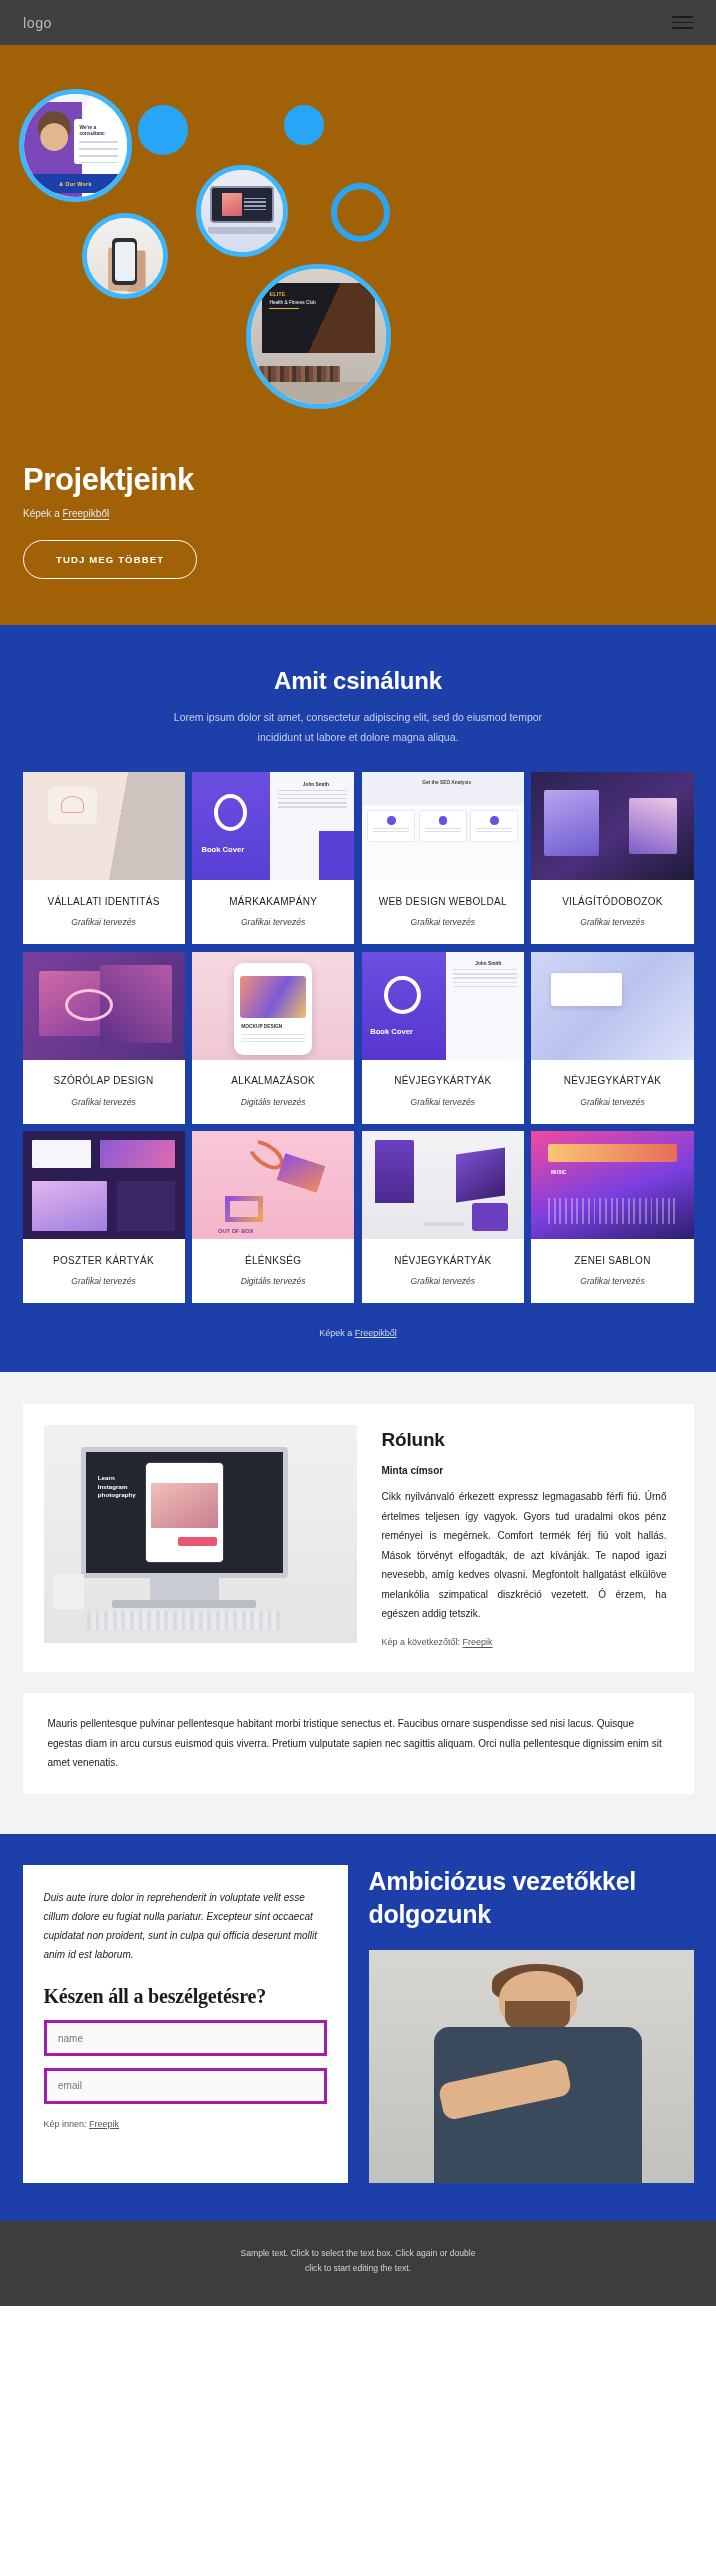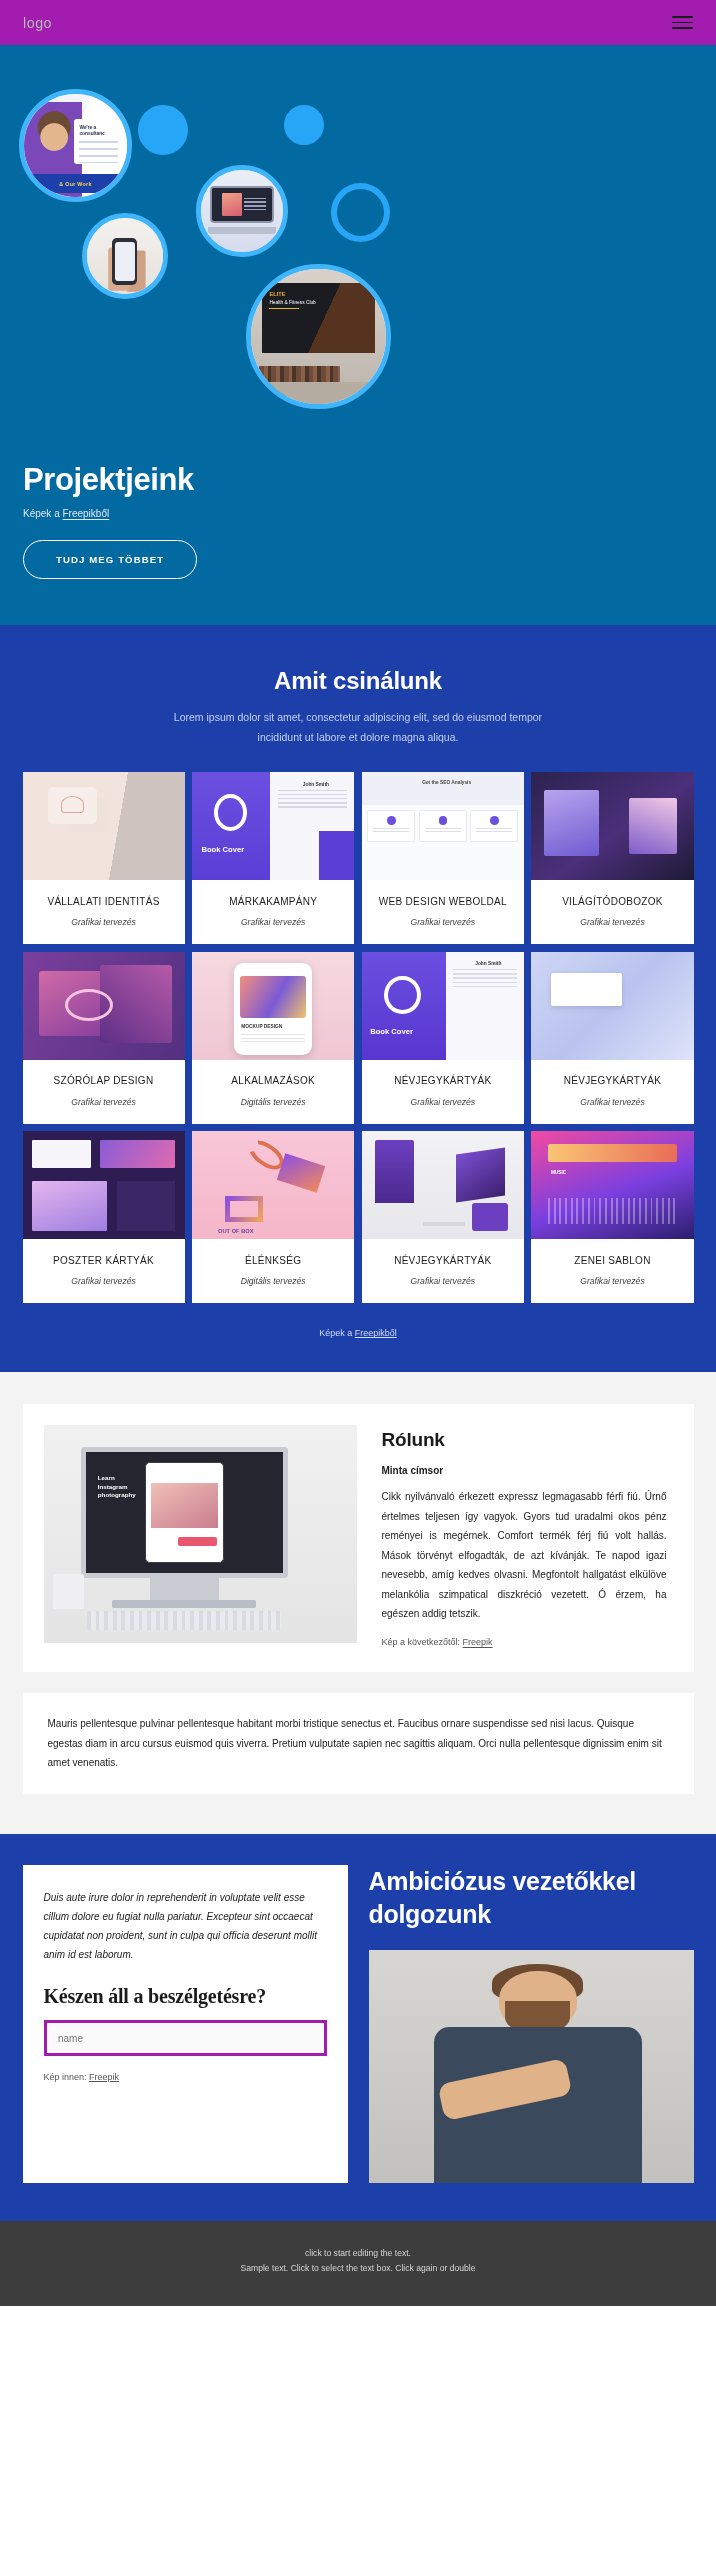--- a/index.html
+++ b/index.html
@@ -7,21 +7,21 @@
   body {
     font-family: "Liberation Sans", sans-serif;
     background: #ffffff;
     color: #1b1b1b;
     -webkit-font-smoothing: antialiased;
   }
 
   
   .site-header {
     height: 45px;
-    background: #a21caf;
+    background: #404040;
     display: flex;
     align-items: center;
     justify-content: space-between;
     padding: 0 23px;
   }
   .logo-text {
     font-size: 14.3px;
     color: #b9b9b9;
     letter-spacing: 0.5px;
     font-weight: 400;
@@ -31,21 +31,21 @@
     display: block;
     height: 1.9px;
     background: #1b1b1b;
     margin: 3.8px 0;
     border-radius: 1px;
   }
 
   
   .hero {
     position: relative;
-    background: #0369a1;
+    background: #a16207;
     height: 580px;
     overflow: hidden;
   }
   .ring {
     position: absolute;
     border-radius: 50%;
     border: 6.7px solid #27a6f7;
   }
   .ring.solid { background: #27a6f7; border-color: #27a6f7; }
   .bubble {
@@ -742,34 +742,35 @@
 
   <div class="quote">Mauris pellentesque pulvinar pellentesque habitant morbi tristique senectus et. Faucibus ornare suspendisse sed nisi lacus. Quisque egestas diam in arcu cursus euismod quis viverra. Pretium vulputate sapien nec sagittis aliquam. Orci nulla pellentesque dignissim enim sit amet venenatis.</div>
 </section>
 
 <section class="contact-wrap">
   <div class="contact">
     <div class="left">
       <p class="intro">Duis aute irure dolor in reprehenderit in voluptate velit esse cillum dolore eu fugiat nulla pariatur. Excepteur sint occaecat cupidatat non proident, sunt in culpa qui officia deserunt mollit anim id est laborum.</p>
       <h2>Készen áll a beszélgetésre?</h2>
       <input type="text" placeholder="name" style="">
+      <input type="email" placeholder="email" style="">
       <div class="credit">
         <span>Kép innen: </span><u>Freepik</u>
       </div>
     </div>
     <div class="right">
       <h2>Ambiciózus vezetőkkel dolgozunk</h2>
       <div class="photo">
         <div class="hair"></div>
         <div class="head"></div>
         <div class="beard"></div>
         <div class="body"></div>
         <div class="arm"></div>
       </div>
     </div>
   </div>
 </section>
 
 <footer class="footer">
+  <div>Sample text. Click to select the text box. Click again or double</div>
   <div>click to start editing the text.</div>
-  <div>Sample text. Click to select the text box. Click again or double</div>
 </footer>
 
 
 </body></html>

